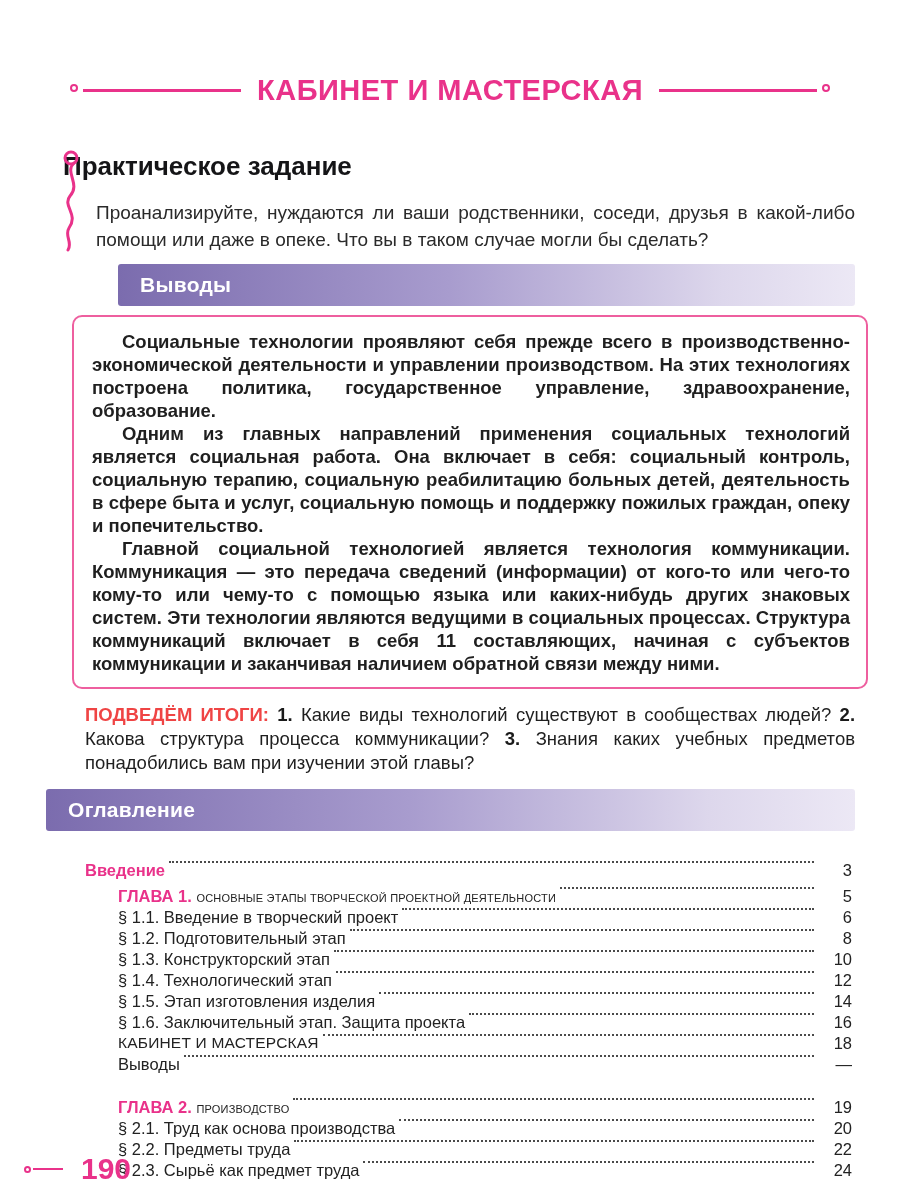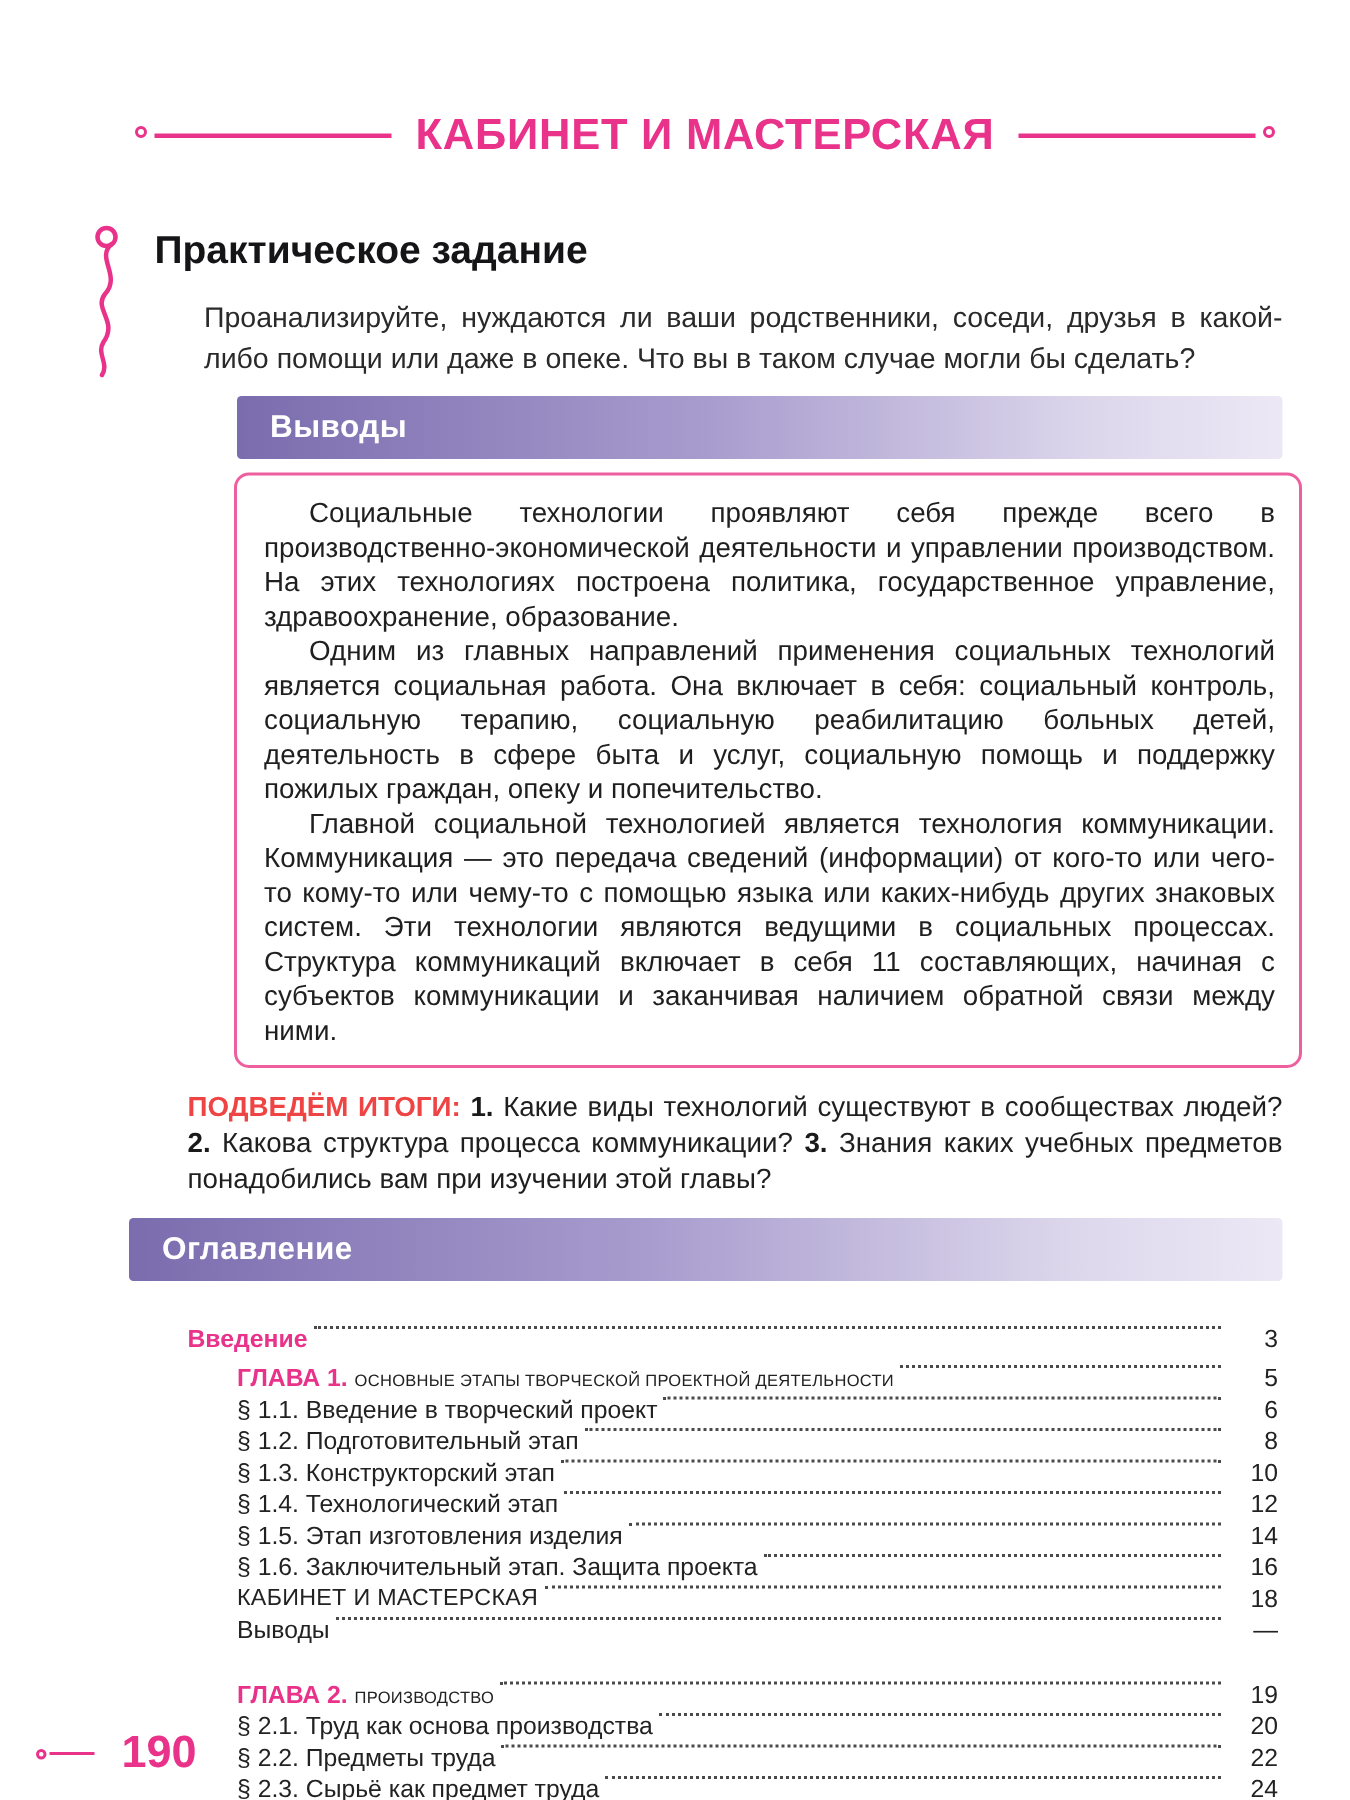--- a/index.html
+++ b/index.html
@@ -6,21 +6,20 @@
   html, body { margin: 0; padding: 0; background: #ffffff; }
   .page {
     position: relative;
     width: 900px;
     height: 1200px;
     margin: 0 auto;
     background: #ffffff;
     overflow: hidden;
     font-family: "Liberation Sans", sans-serif;
     color: #222;
-    padding-left: 40px;
   }
 
   
   .chapter-header {
     margin-top: 74px;
     display: flex;
     align-items: center;
     justify-content: center;
     gap: 16px;
   }
@@ -86,24 +85,25 @@
   .banner-label {
     color: #ffffff;
     font-size: 21px;
     font-weight: 700;
     letter-spacing: 0.3px;
   }
   .toc-banner { margin-top: 14px; margin-left: 46px; }
 
   
   .conclusions-box {
-    margin: 9px 32px 0 116px;
+    margin: 9px 32px 0 72px;
     border: 2px solid #ee5f9f;
     border-radius: 10px;
     padding: 13px 16px 12px 18px;
+    font-weight: bold;
   }
   .conclusions-box p {
     margin: 0;
     font-size: 18.5px;
     line-height: 23px;
     text-align: justify;
     text-indent: 30px;
     color: #1f1f1f;
   }
 

